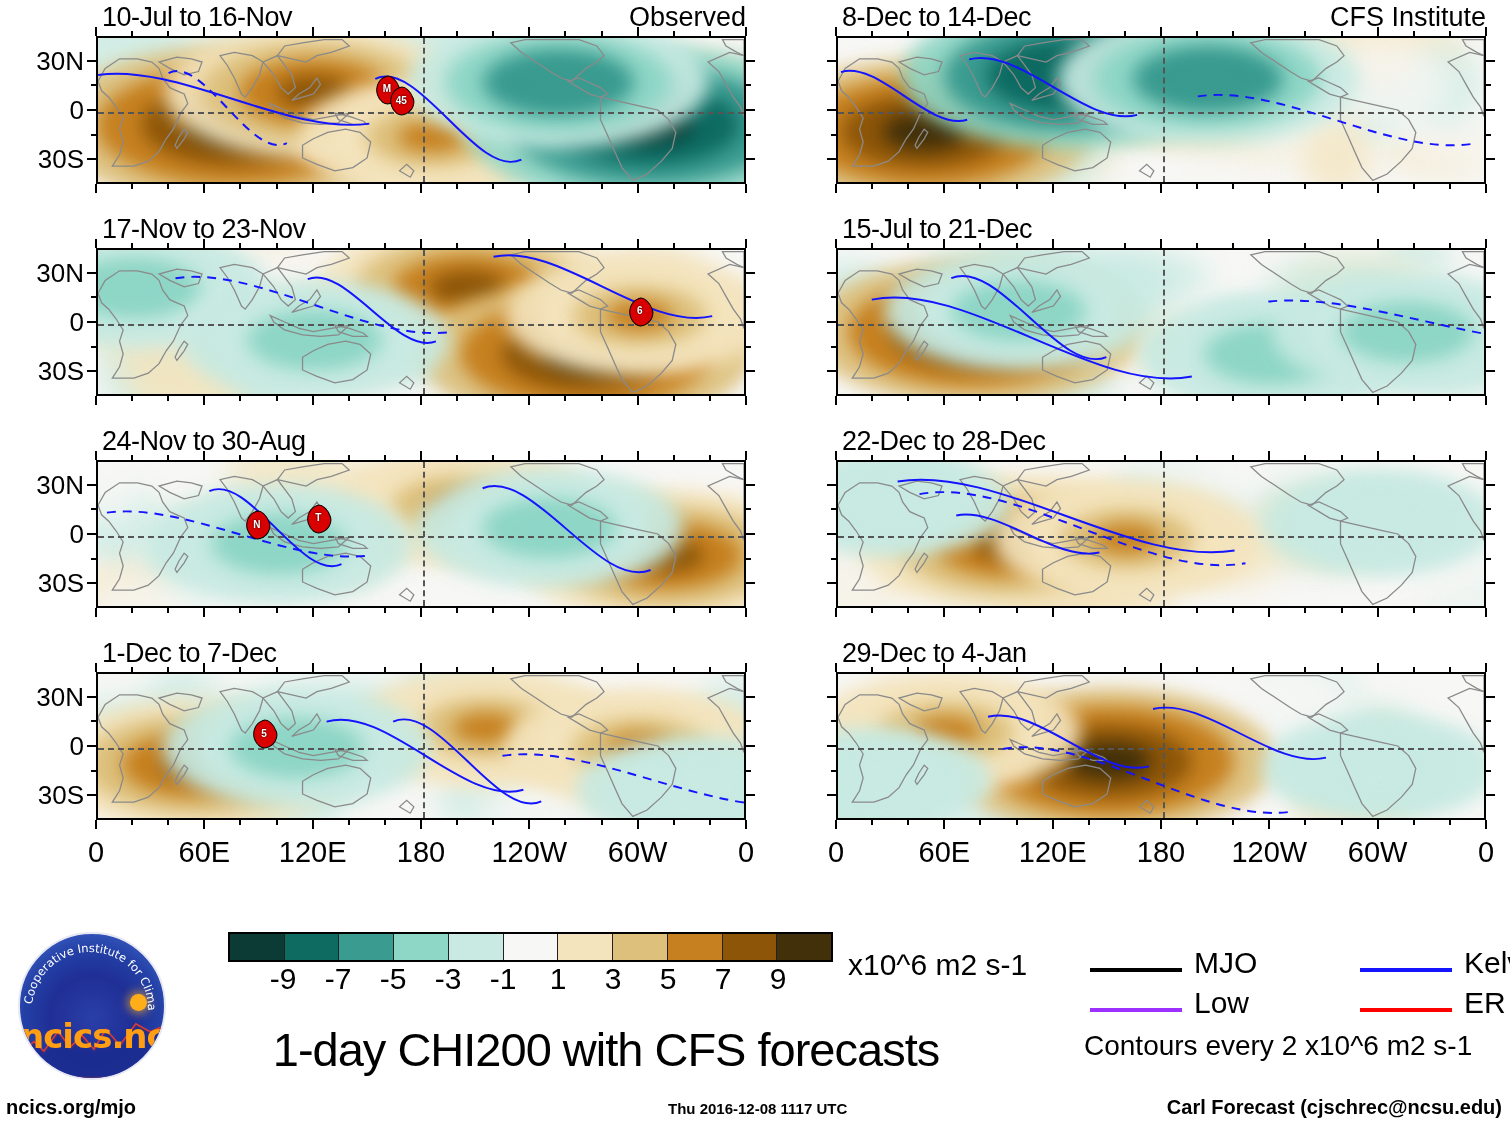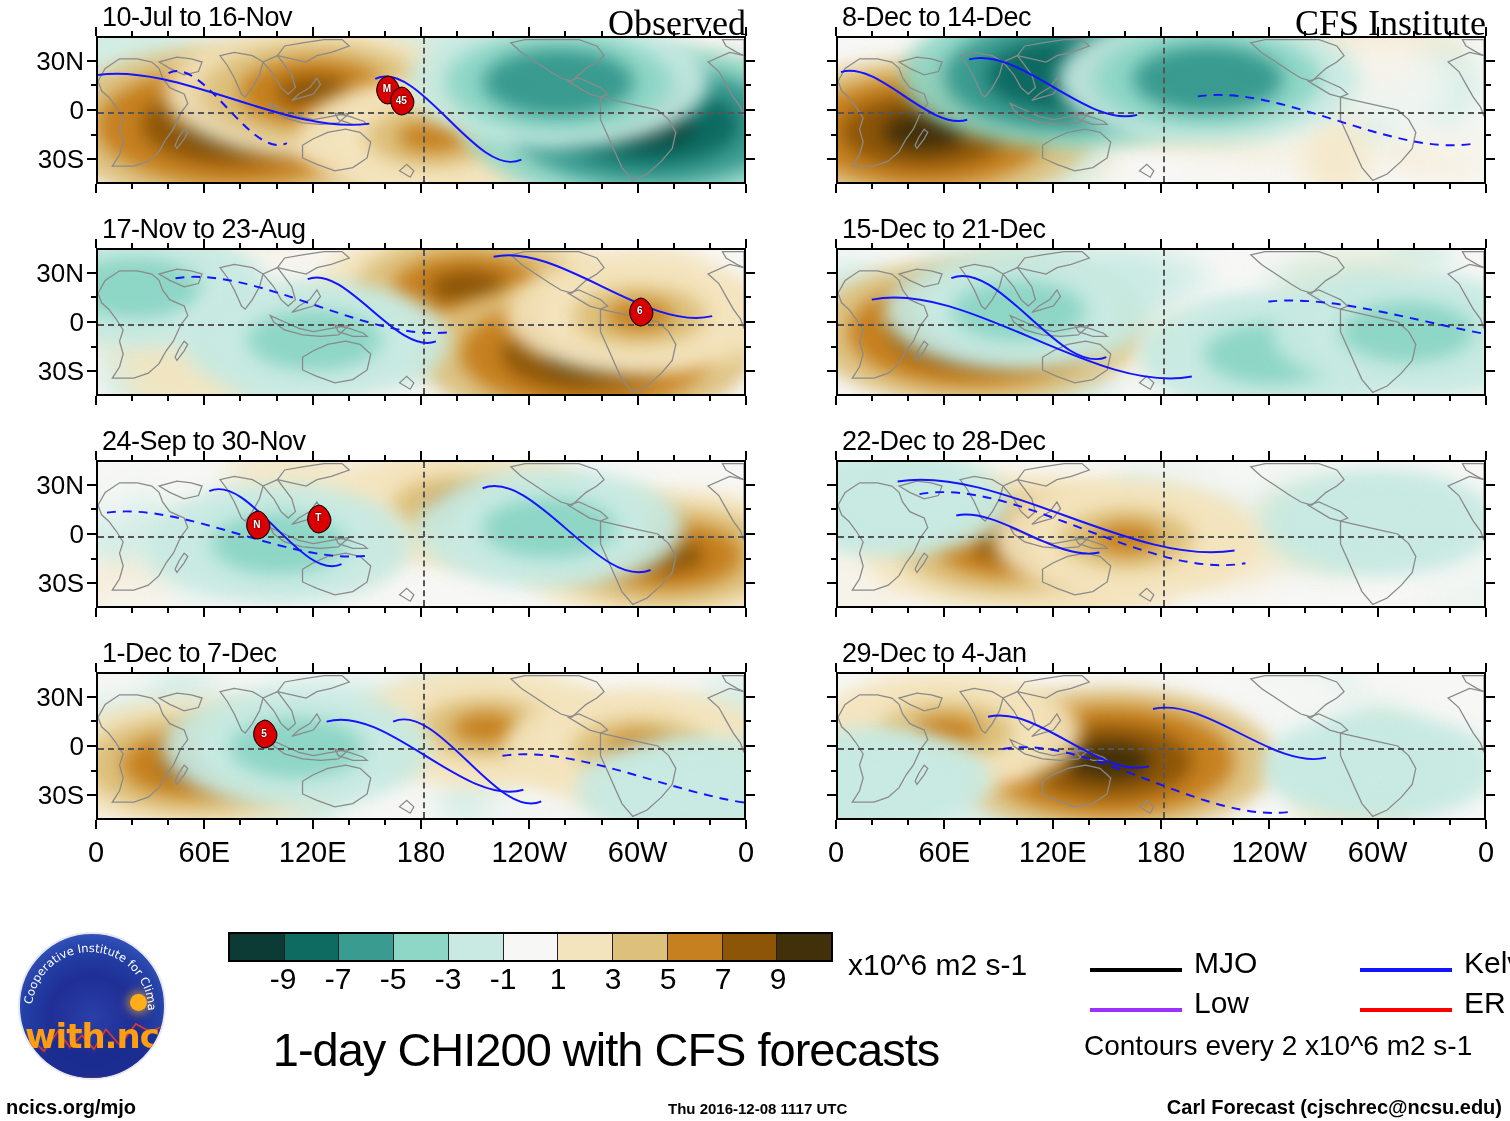--- a/index.html
+++ b/index.html
@@ -1,21 +1,21 @@
 <!DOCTYPE html>
 <html><head>
 <meta charset="utf-8">
 <style>
   html,body{margin:0;padding:0;background:#ffffff;}
   body{width:1510px;height:1121px;position:relative;overflow:hidden;
        font-family:"Liberation Sans","DejaVu Sans",sans-serif;color:#000;}
 
   .panel{position:absolute;}
   .panel-title{position:absolute;font-size:27px;font-weight:400;letter-spacing:-0.5px;white-space:nowrap;}
-  .panel-sub{position:absolute;font-size:36px;white-space:nowrap;font-family:Liberation Serif, serif;}
+  .panel-sub{position:absolute;font-size:27px;white-space:nowrap;}
   .map-frame{position:absolute;border:2px solid #000;box-sizing:border-box;overflow:hidden;background:#f7f7f5;}
 
   .ylab{position:absolute;font-size:26px;text-align:right;white-space:nowrap;}
   .xlab{position:absolute;font-size:29px;text-align:center;white-space:nowrap;}
 
   .tick{position:absolute;background:#000;}
 
   .eqline{position:absolute;left:0;right:0;height:0;border-top:2px dashed #555;}
   .dateline{position:absolute;top:0;bottom:0;width:0;border-left:2px dashed #555;}
 
@@ -216,21 +216,21 @@
       <div class="tick" style="top: 109px; height: 2px; width: 9px; left: 746px;"></div>
       <div class="tick" style="top: 133.667px; height: 2px; width: 5px; left: 91px;"></div>
       <div class="tick" style="top: 133.667px; height: 2px; width: 5px; left: 746px;"></div>
       <div class="tick" style="top: 158.333px; height: 2px; width: 9px; left: 87px;"></div>
       <div class="tick" style="top: 158.333px; height: 2px; width: 9px; left: 746px;"></div>
       <div class="ylab" style="left: 0px; width: 84px; top: 45.6667px;">30N</div>
       <div class="ylab" style="left: 0px; width: 84px; top: 95px;">0</div>
       <div class="ylab" style="left: 0px; width: 84px; top: 144.333px;">30S</div>
     </div>
     <div class="panel">
-      <div class="panel-title" style="left: 102px; top: 214px;">17-Nov to 23-Aug</div>
+      <div class="panel-title" style="left: 102px; top: 214px;">17-Nov to 23-Nov</div>
       <div class="map-frame" style="left: 96px; top: 248px; width: 650px; height: 148px;">
         <div style="position: absolute; inset: 0px; background: rgb(247, 247, 245);"></div>
         <div class="blob2" style="left: 402.55px; top: 65.7149px; width: 152.495px; height: 80.8188px; background: rgb(200, 234, 226); opacity: 0.75;"></div>
         <div class="blob2" style="left: 43.7873px; top: 30.8228px; width: 94.0179px; height: 93.8273px; background: rgb(247, 247, 245); opacity: 0.75;"></div>
         <div class="blob2" style="left: 138.527px; top: -10.1282px; width: 72.9367px; height: 75.7115px; background: rgb(244, 228, 189); opacity: 0.75;"></div>
         <div class="blob2" style="left: -37.4952px; top: 65.2134px; width: 130.314px; height: 62.1746px; background: rgb(247, 247, 245); opacity: 0.75;"></div>
         <div class="blob2" style="left: 461.107px; top: 74.1476px; width: 151.543px; height: 78.5444px; background: rgb(247, 247, 245); opacity: 0.75;"></div>
         <div class="blob2" style="left: 462.829px; top: -0.821973px; width: 83.3525px; height: 95.6868px; background: rgb(247, 247, 245); opacity: 0.75;"></div>
         <div class="blob2" style="left: 495.518px; top: -5.32869px; width: 113.75px; height: 46.8578px; background: rgb(244, 228, 189); opacity: 0.75;"></div>
         <div class="blob2" style="left: 284.656px; top: 71.922px; width: 129.381px; height: 50.7504px; background: rgb(200, 234, 226); opacity: 0.75;"></div>
@@ -357,21 +357,21 @@
       <div class="tick" style="top: 321px; height: 2px; width: 9px; left: 746px;"></div>
       <div class="tick" style="top: 345.667px; height: 2px; width: 5px; left: 91px;"></div>
       <div class="tick" style="top: 345.667px; height: 2px; width: 5px; left: 746px;"></div>
       <div class="tick" style="top: 370.333px; height: 2px; width: 9px; left: 87px;"></div>
       <div class="tick" style="top: 370.333px; height: 2px; width: 9px; left: 746px;"></div>
       <div class="ylab" style="left: 0px; width: 84px; top: 257.667px;">30N</div>
       <div class="ylab" style="left: 0px; width: 84px; top: 307px;">0</div>
       <div class="ylab" style="left: 0px; width: 84px; top: 356.333px;">30S</div>
     </div>
     <div class="panel">
-      <div class="panel-title" style="left: 102px; top: 426px;">24-Sep to 30-Nov</div>
+      <div class="panel-title" style="left: 102px; top: 426px;">24-Nov to 30-Aug</div>
       <div class="map-frame" style="left: 96px; top: 460px; width: 650px; height: 148px;">
         <div style="position: absolute; inset: 0px; background: rgb(247, 247, 245);"></div>
         <div class="blob2" style="left: 53.3792px; top: 34.5082px; width: 173.415px; height: 86.6417px; background: rgb(244, 228, 189); opacity: 0.75;"></div>
         <div class="blob2" style="left: 159.508px; top: 60.1938px; width: 149.894px; height: 57.0034px; background: rgb(244, 228, 189); opacity: 0.75;"></div>
         <div class="blob2" style="left: -11.9134px; top: 29.1987px; width: 78.8036px; height: 78.0207px; background: rgb(200, 234, 226); opacity: 0.75;"></div>
         <div class="blob2" style="left: 265.866px; top: 98.303px; width: 113.155px; height: 59.1031px; background: rgb(247, 247, 245); opacity: 0.75;"></div>
         <div class="blob2" style="left: 38.8253px; top: 72.1237px; width: 113.748px; height: 71.574px; background: rgb(247, 247, 245); opacity: 0.75;"></div>
         <div class="blob2" style="left: 576.559px; top: 86.3595px; width: 117.695px; height: 52.756px; background: rgb(247, 247, 245); opacity: 0.75;"></div>
         <div class="blob2" style="left: 115.737px; top: 6.6268px; width: 109.655px; height: 96.2606px; background: rgb(200, 234, 226); opacity: 0.75;"></div>
         <div class="blob2" style="left: 339.68px; top: 25.7089px; width: 144.871px; height: 75.2508px; background: rgb(244, 228, 189); opacity: 0.75;"></div>
@@ -770,21 +770,21 @@
       <div class="tick" style="top: 84.3333px; height: 2px; width: 5px; left: 831px;"></div>
       <div class="tick" style="top: 84.3333px; height: 2px; width: 5px; left: 1486px;"></div>
       <div class="tick" style="top: 109px; height: 2px; width: 9px; left: 827px;"></div>
       <div class="tick" style="top: 109px; height: 2px; width: 9px; left: 1486px;"></div>
       <div class="tick" style="top: 133.667px; height: 2px; width: 5px; left: 831px;"></div>
       <div class="tick" style="top: 133.667px; height: 2px; width: 5px; left: 1486px;"></div>
       <div class="tick" style="top: 158.333px; height: 2px; width: 9px; left: 827px;"></div>
       <div class="tick" style="top: 158.333px; height: 2px; width: 9px; left: 1486px;"></div>
     </div>
     <div class="panel">
-      <div class="panel-title" style="left: 842px; top: 214px;">15-Dec to 21-Dec</div>
+      <div class="panel-title" style="left: 842px; top: 214px;">15-Jul to 21-Dec</div>
       <div class="map-frame" style="left: 836px; top: 248px; width: 650px; height: 148px;">
         <div style="position: absolute; inset: 0px; background: rgb(247, 247, 245);"></div>
         <div class="blob2" style="left: 542.689px; top: -14.833px; width: 73.095px; height: 46.4488px; background: rgb(200, 234, 226); opacity: 0.75;"></div>
         <div class="blob2" style="left: 368.624px; top: 35.7378px; width: 161.129px; height: 72.2497px; background: rgb(200, 234, 226); opacity: 0.75;"></div>
         <div class="blob2" style="left: -5.60747px; top: 99.915px; width: 93.5056px; height: 62.694px; background: rgb(247, 247, 245); opacity: 0.75;"></div>
         <div class="blob2" style="left: 281.812px; top: -14.3457px; width: 126.586px; height: 43.5092px; background: rgb(247, 247, 245); opacity: 0.75;"></div>
         <div class="blob2" style="left: 89.8834px; top: -11.6374px; width: 116.562px; height: 56.6691px; background: rgb(200, 234, 226); opacity: 0.75;"></div>
         <div class="blob2" style="left: 172.855px; top: 111.187px; width: 109.507px; height: 44.037px; background: rgb(200, 234, 226); opacity: 0.75;"></div>
         <div class="blob2" style="left: 186.098px; top: 63.7047px; width: 70.4894px; height: 70.4941px; background: rgb(200, 234, 226); opacity: 0.75;"></div>
         <div class="blob2" style="left: 455.035px; top: 87.6617px; width: 163.877px; height: 63.034px; background: rgb(247, 247, 245); opacity: 0.75;"></div>
@@ -1185,21 +1185,21 @@
     <div class="xlab" style="left: 1426px; width: 120px; top: 836px;">0</div>
   </div>
 
 <div id="logo">
   <div class="logo-circle">
     <svg class="logo-mtn" viewBox="0 0 144 76" preserveAspectRatio="none">
       <path d="M0,52 L14,40 L24,50 L38,30 L50,46 L62,34 L74,48 L86,28 L100,44 L116,22 L130,30 L144,24 L144,76 L0,76 Z" fill="none" stroke="#e23b2e" stroke-width="3"></path>
       <path d="M0,52 L14,40 L24,50 L38,30 L50,46 L62,34 L74,48 L86,28 L100,44 L116,22 L130,30 L144,24 L144,76 L0,76 Z" fill="#1b2b8e" opacity="0.85"></path>
     </svg>
     <div class="logo-sun"></div>
-    <div class="logo-word">with.nc</div>
+    <div class="logo-word">ncics.nc</div>
   </div>
   <svg class="logo-arc" viewBox="0 0 152 152">
     <defs>
         <path id="arcpath" d="M 18,82 A 58,58 0 1 1 134,82"></path>
       </defs>
     <text font-size="11.5" fill="#ffffff" font-family="DejaVu Sans, sans-serif">
       <textPath id="arc-text-path" href="#arcpath" startOffset="3%">Cooperative Institute for Climate and Satellites</textPath>
     </text>
   </svg>
 </div>

